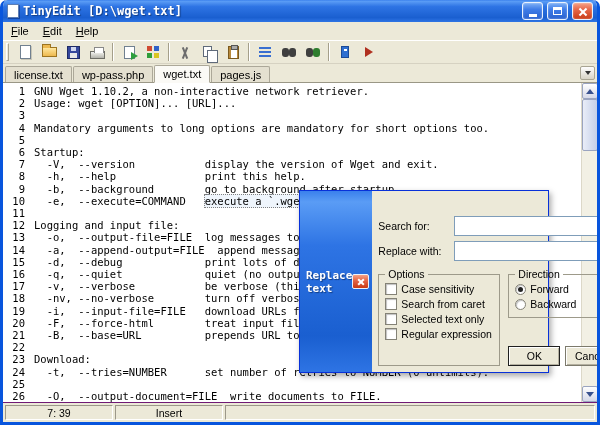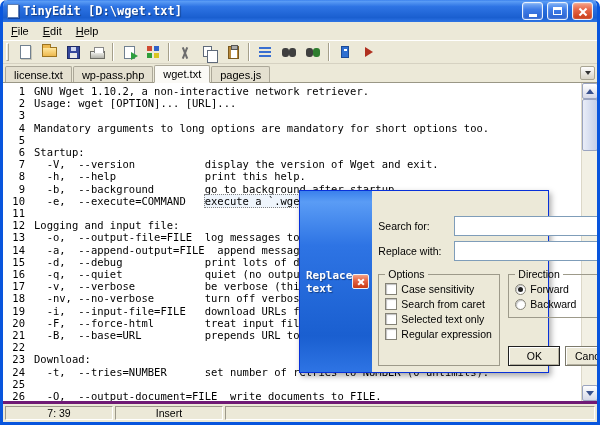--- a/index.html
+++ b/index.html
@@ -83,21 +83,21 @@
   
   .vscroll { position:absolute; top:0; right:0; bottom:0; width:16px; background:#f2f0e4; border-left:1px solid #dcd8c8; }
   .sbtn { position:absolute; left:0; width:16px; height:16px; border:1px solid #9aa4c0; border-radius:2px;
           background:linear-gradient(#fefefe,#d6d9e8); display:flex; align-items:center; justify-content:center; }
   .sbtn.up { top:0; } .sbtn.down { bottom:0; }
   .sthumb { position:absolute; left:0; top:16px; width:16px; height:52px; border:1px solid #9aa4c0; border-radius:2px; background:linear-gradient(90deg,#e9edf8,#c4cfe8); }
   .tri-up { width:0; height:0; border-left:4px solid transparent; border-right:4px solid transparent; border-bottom:5px solid #39518e; }
   .tri-down { width:0; height:0; border-left:4px solid transparent; border-right:4px solid transparent; border-top:5px solid #39518e; }
   .tri-down.tiny { border-left-width:3px; border-right-width:3px; border-top-width:4px; border-top-color:#333; }
   
-  .statusbar { flex:0 0 20px; display:flex; gap:2px; padding:2px; background:#ece9d8; border-top:3px solid #701a75; }
+  .statusbar { flex:0 0 20px; display:flex; gap:2px; padding:2px; background:#ece9d8; border-top:1px solid #701a75; }
   .spanel { border:1px solid; border-color:#9c9889 #fff #fff #9c9889; display:flex; align-items:center; justify-content:center; font-size:10.5px; }
   .spanel.p1 { width:108px; } .spanel.p2 { width:108px; } .spanel.p3 { flex:1; }
   
   .dialog { position:absolute; left:296px; top:190px; width:250px; height:183px; z-index:20;
             background:#ece9d8; border:1px solid #0831d9; box-shadow:2px 3px 6px rgba(0,0,0,.35);
             display:flex; flex-direction:row; }
   .dtitle { flex:0 0 20px; display:flex; align-items:center; padding:0 3px 0 6px;
             background:linear-gradient(180deg,#3a80ec 0%,#5a9cf5 6%,#2e74e4 30%,#1a5fd0 80%,#2e74e4 100%); }
   .dtitle-text { flex:1; color:#fff; font-family:"DejaVu Sans Mono", monospace; font-weight:bold; font-size:11px; text-shadow:1px 1px 1px #123d85; }
   .dclose { width:17px; height:15px; border-radius:2px; border:1px solid #eaf2fd; display:flex; align-items:center; justify-content:center;

